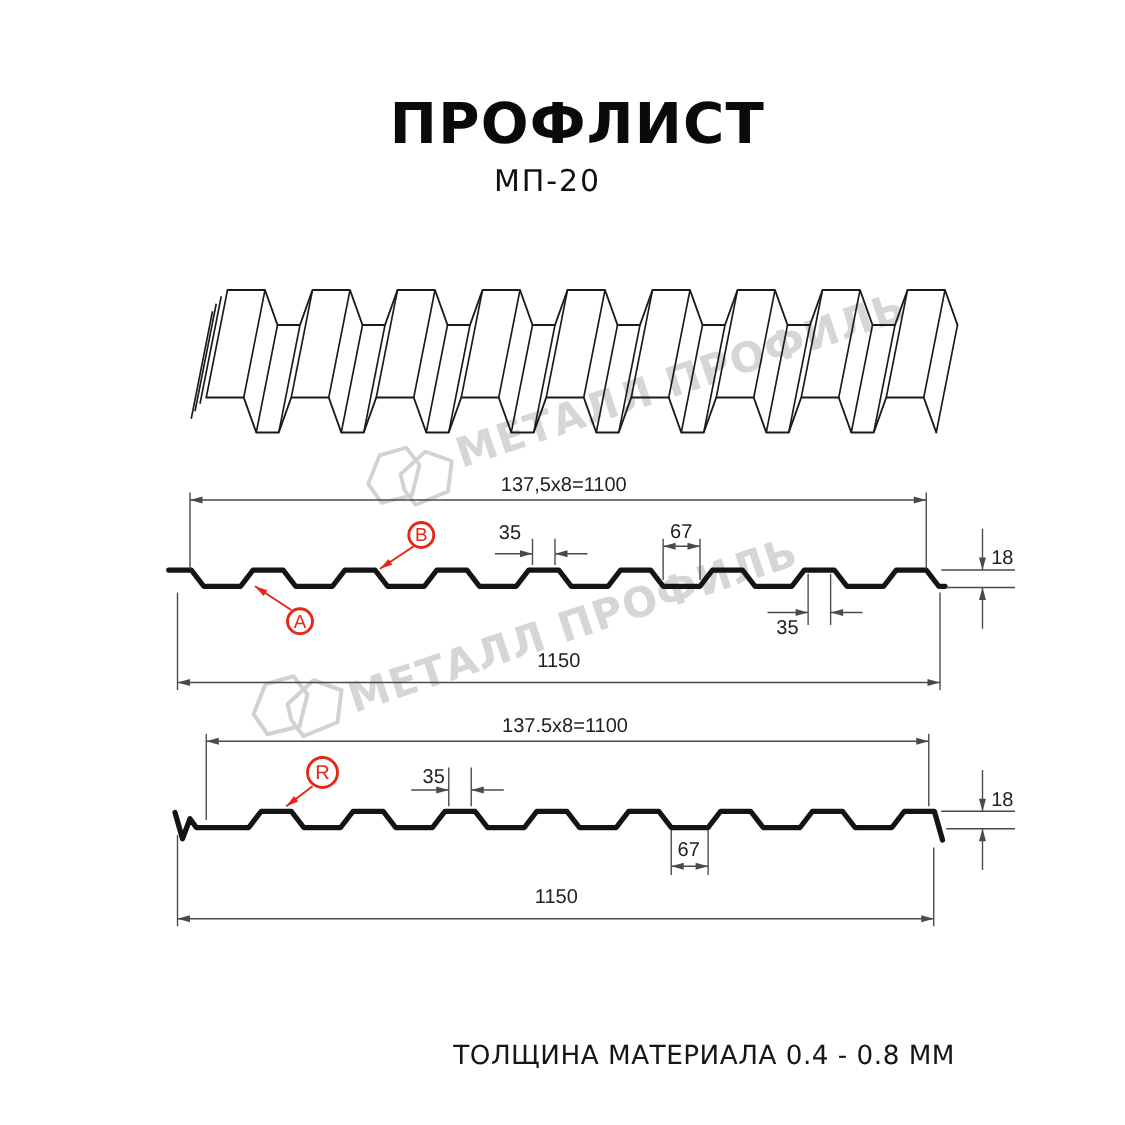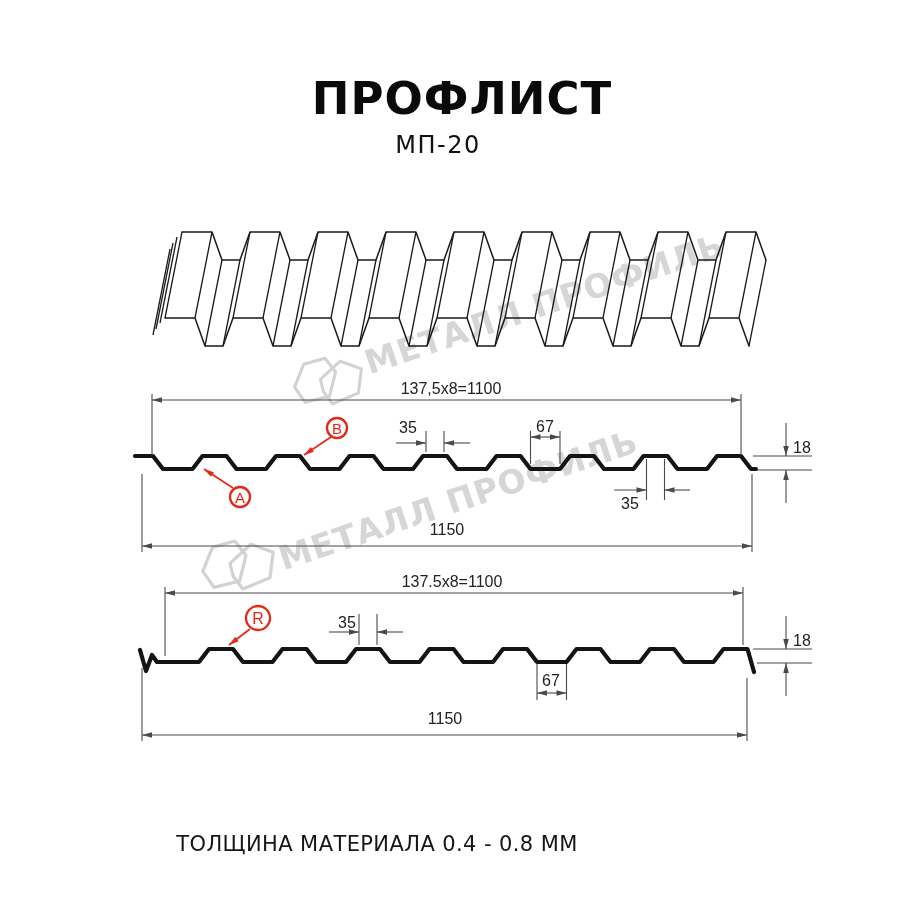--- a/index.html
+++ b/index.html
@@ -4,21 +4,21 @@
 <style>
   html,body{margin:0;padding:0;background:#ffffff;}
   #stage{position:relative;width:900px;height:900px;background:#fff;overflow:hidden;
          font-family:"Liberation Sans",sans-serif;}
   .title{position:absolute;left:0;top:72px;width:900px;text-align:center;
          font-family:"DejaVu Sans",sans-serif;font-weight:700;font-size:45px;
          letter-spacing:1px;color:#0a0a0a;margin-left:12px;}
   .subtitle{position:absolute;left:0;top:131px;width:876px;text-align:center;
          font-family:"DejaVu Sans",sans-serif;font-weight:400;font-size:24px;
          letter-spacing:1.5px;color:#111;}
-  .footer{position:absolute;left:0;top:832px;width:754px;text-align:center;
+  .footer{position:absolute;left:10px;top:832px;width:754px;text-align:right;
          font-family:"DejaVu Sans",sans-serif;font-weight:500;font-size:21px;
          letter-spacing:0.4px;color:#161616;}
   .wm{position:absolute;z-index:1;}
   .wm-text{position:absolute;white-space:nowrap;font-family:"DejaVu Sans",sans-serif;
          font-weight:700;font-size:33px;letter-spacing:1px;color:#d6d6d6;
          transform:rotate(-18.5deg);transform-origin:0 50%;line-height:34px;}
   #drawing{position:absolute;left:0;top:0;z-index:2;}
 </style>
 </head>
 <body>

